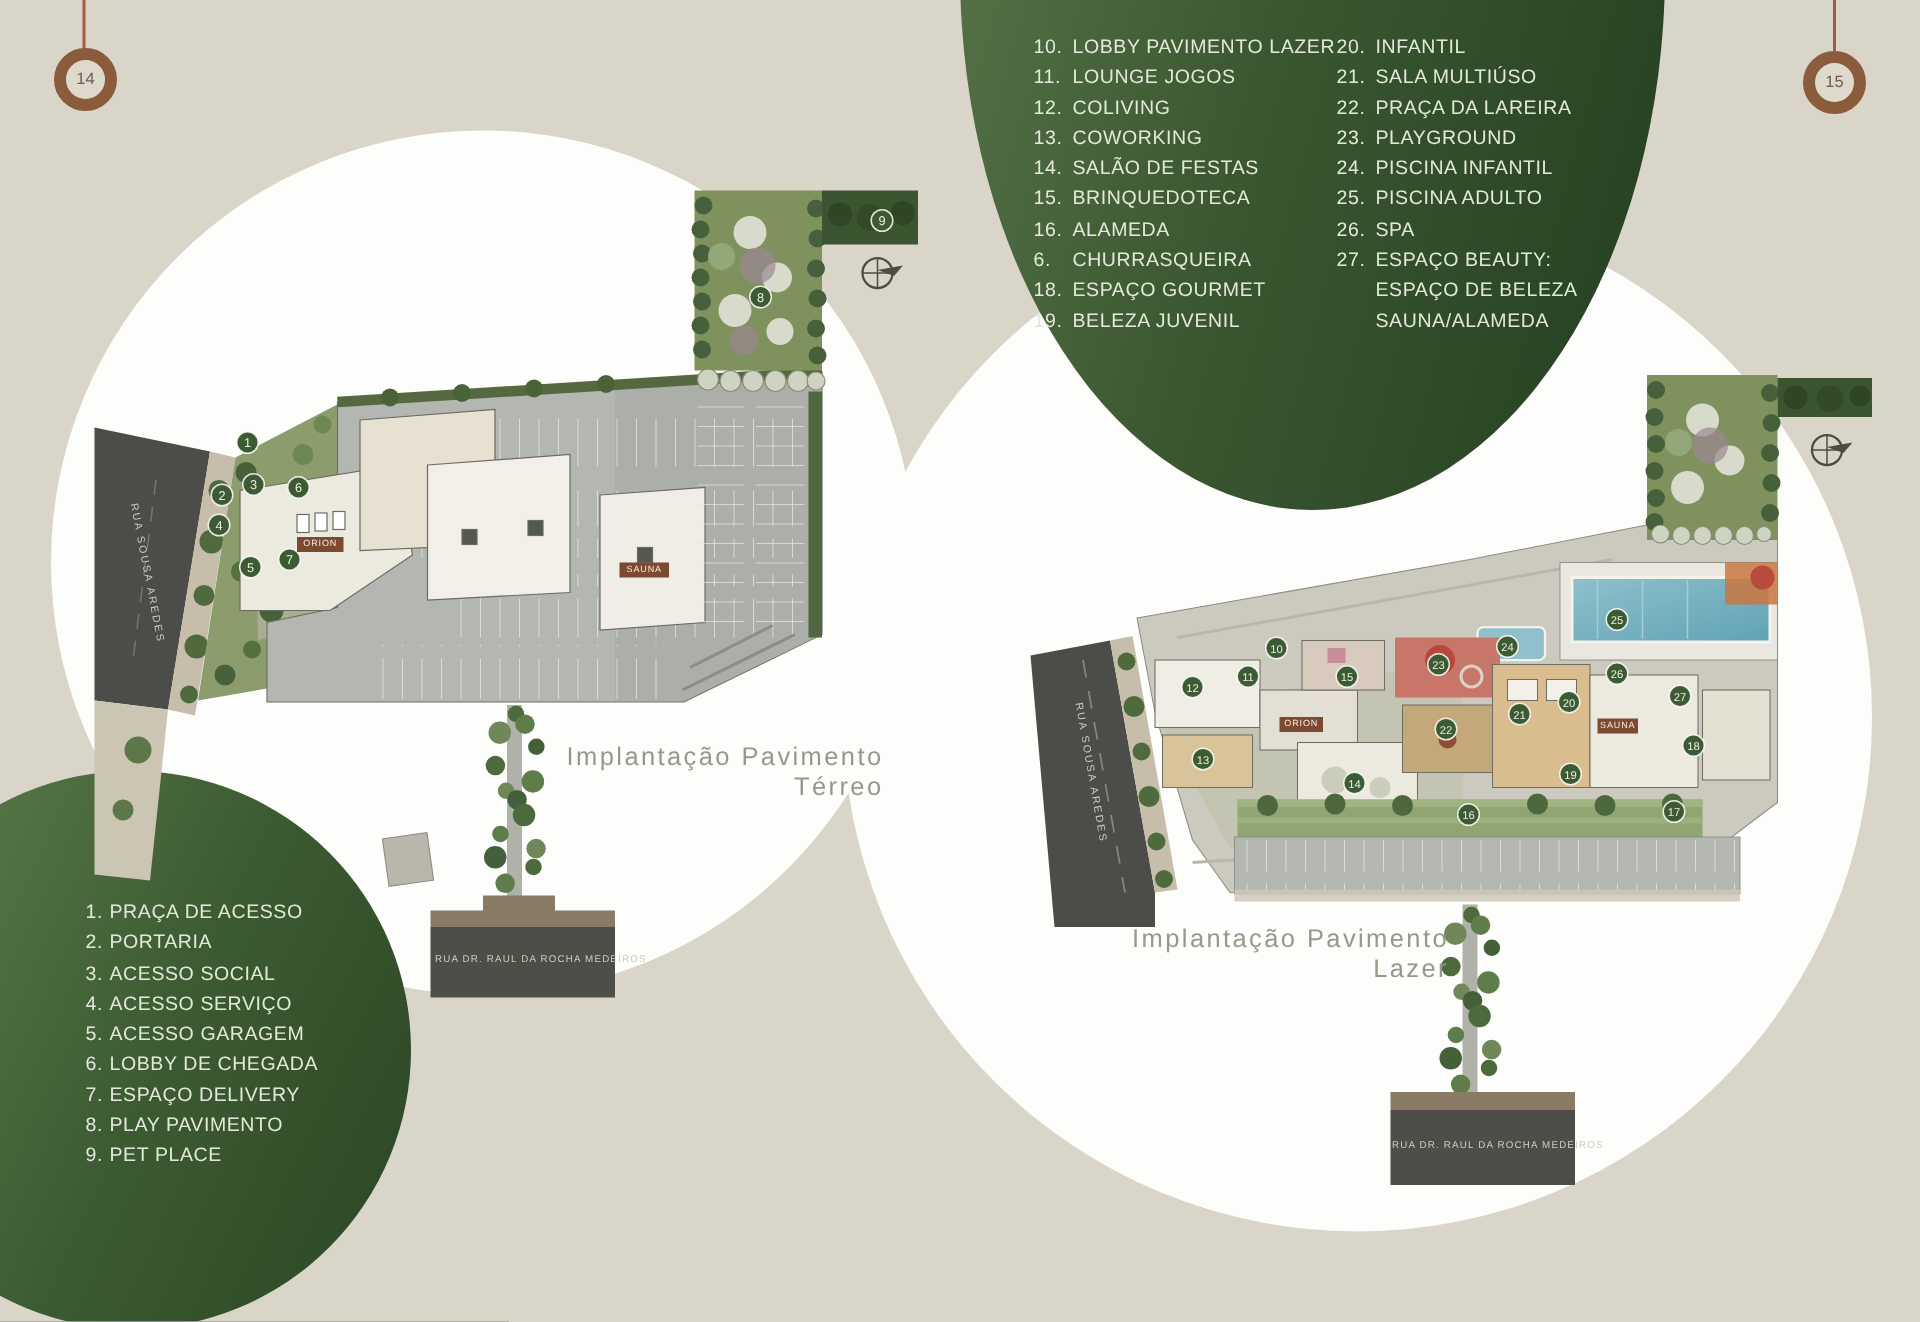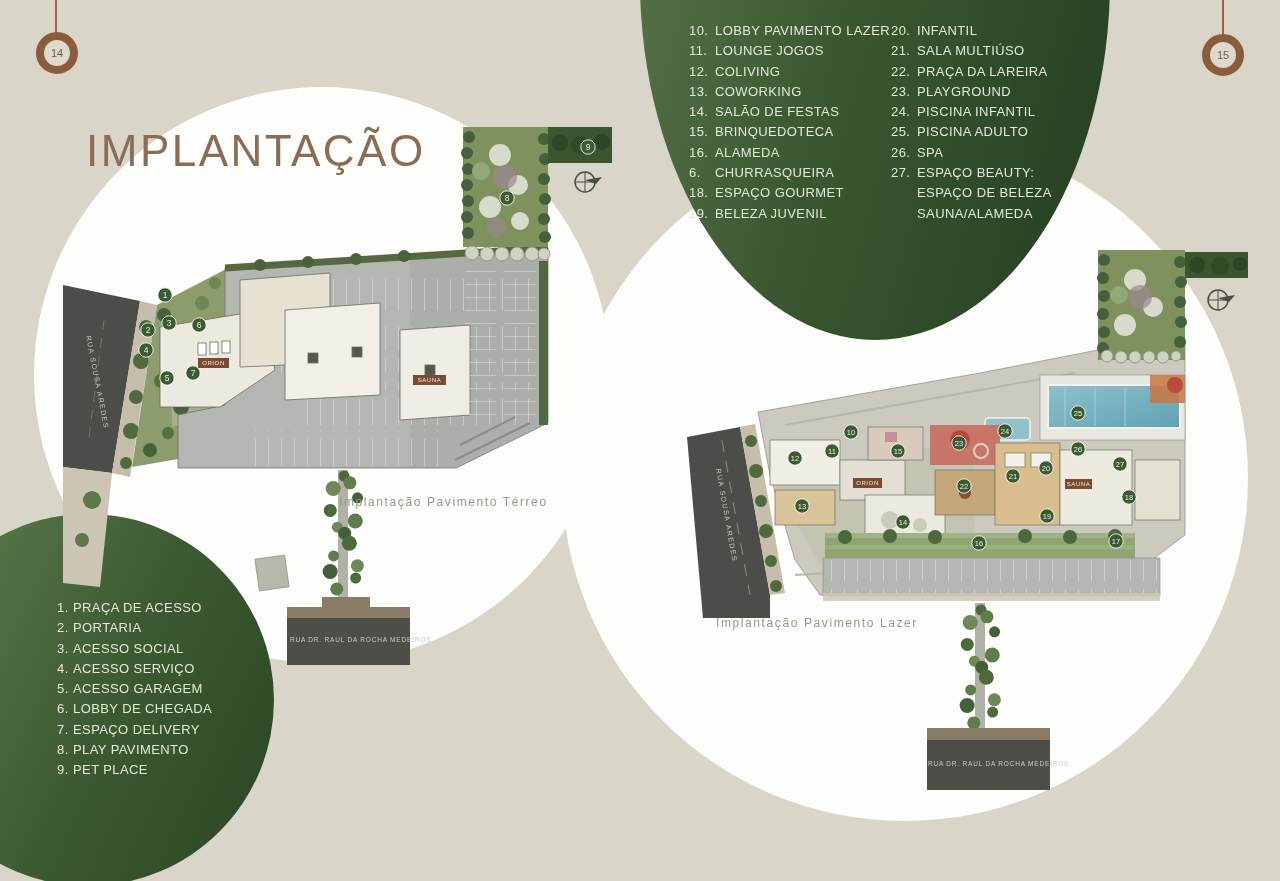--- a/index.html
+++ b/index.html
@@ -26,22 +26,22 @@
      text-align:center;font-size:11px;color:#6b5f4e;}
   .ring-line{position:absolute;width:2px;background:#a55c45;z-index:10;}
 
   .legend{position:absolute;z-index:12;}
   .leg-row{display:flex;height:20.3px;line-height:20.3px;font-size:13px;color:#e3e9da;
      letter-spacing:.4px;white-space:nowrap;}
   .leg-num{width:26px;flex:0 0 auto;}
   #legend-access-list .leg-num{width:16px;}
 
   .plan{position:absolute;z-index:5;}
-  .caption{position:absolute;z-index:11;font-size:12px;color:#949a87;letter-spacing:1.6px;
-     text-align:left;width:250px;}
+  .caption{position:absolute;z-index:11;font-size:17px;color:#949a87;letter-spacing:1.6px;
+     text-align:right;width:250px;}
   .street-v{position:absolute;z-index:7;font-size:7px;color:#cfcabc;letter-spacing:1.5px;
      white-space:nowrap;transform-origin:left top;}
   .street-h{position:absolute;z-index:7;font-size:6.5px;color:#cfcabc;letter-spacing:.8px;
      text-align:center;white-space:nowrap;}
   .tower-label{position:absolute;z-index:9;background:#7c4a31;color:#f3ece2;font-size:6px;
      letter-spacing:.6px;text-align:center;line-height:10px;height:10px;}
 </style>
 </head>
 <body>
 
@@ -55,21 +55,20 @@
 
   <div class="ring-line" style="left:55px;top:0;height:33px"></div>
   <div class="ring" style="left:36px;top:32px">
     <div class="num">14</div>
   </div>
   <div class="ring-line" style="left:1222px;top:0;height:34px"></div>
   <div class="ring" style="left:1202px;top:34px">
     <div class="num">15</div>
   </div>
 
-  <div id="page-title">IMPLANTAÇÃO</div>
 
   <div class="legend" id="legend-leisure-col1" style="left:689px;top:21px">
       <div class="leg-row">
         <span class="leg-num">10.</span>
         <span class="leg-label">LOBBY PAVIMENTO LAZER</span>
       </div>
       <div class="leg-row">
         <span class="leg-num">11.</span>
         <span class="leg-label">LOUNGE JOGOS</span>
       </div>

